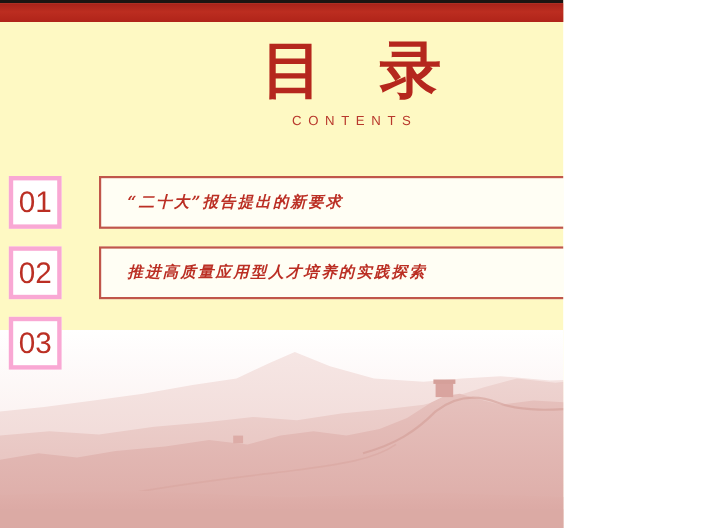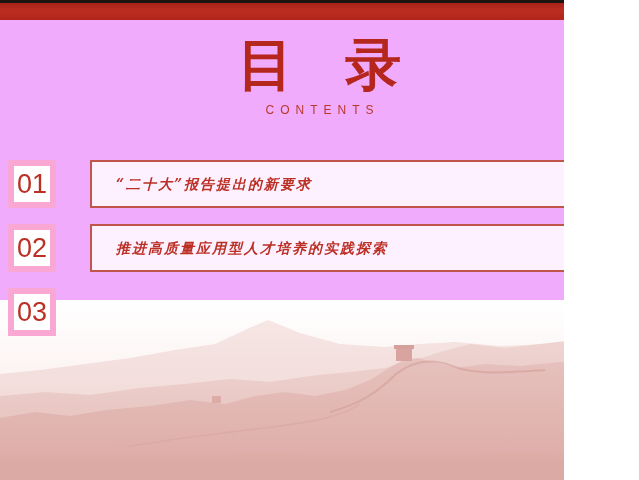--- a/index.html
+++ b/index.html
@@ -7,24 +7,24 @@
     margin: 0;
     padding: 0;
     background: #ffffff;
   }
   body {
     font-family: "Liberation Sans", sans-serif;
   }
 
   #slide {
     position: relative;
-    width: 564px;
+    width: 512px;
     height: 480px;
     overflow: hidden;
-    background: #f0abfc;
+    background: #fef9c3;
   }
 
   
   .top-hairline {
     position: absolute;
     left: 0; top: 0;
     width: 639px; height: 3px;
     background: #1c1512;
   }
   .top-band {
@@ -88,21 +88,21 @@
   .row {
     position: relative;
     height: 48px;
     margin-bottom: 16px;
   }
   .num-box {
     position: absolute;
     left: 8px; top: 0;
     width: 48px; height: 48px;
     box-sizing: border-box;
-    border: 6px solid #f9a8d4;
+    border: 4px solid #f9a8d4;
     background: #ffffff;
     display: flex;
     align-items: center;
     justify-content: center;
   }
   .num-box .num {
     font-family: "Liberation Sans", sans-serif;
     font-size: 27px;
     line-height: 27px;
     font-weight: 400;

